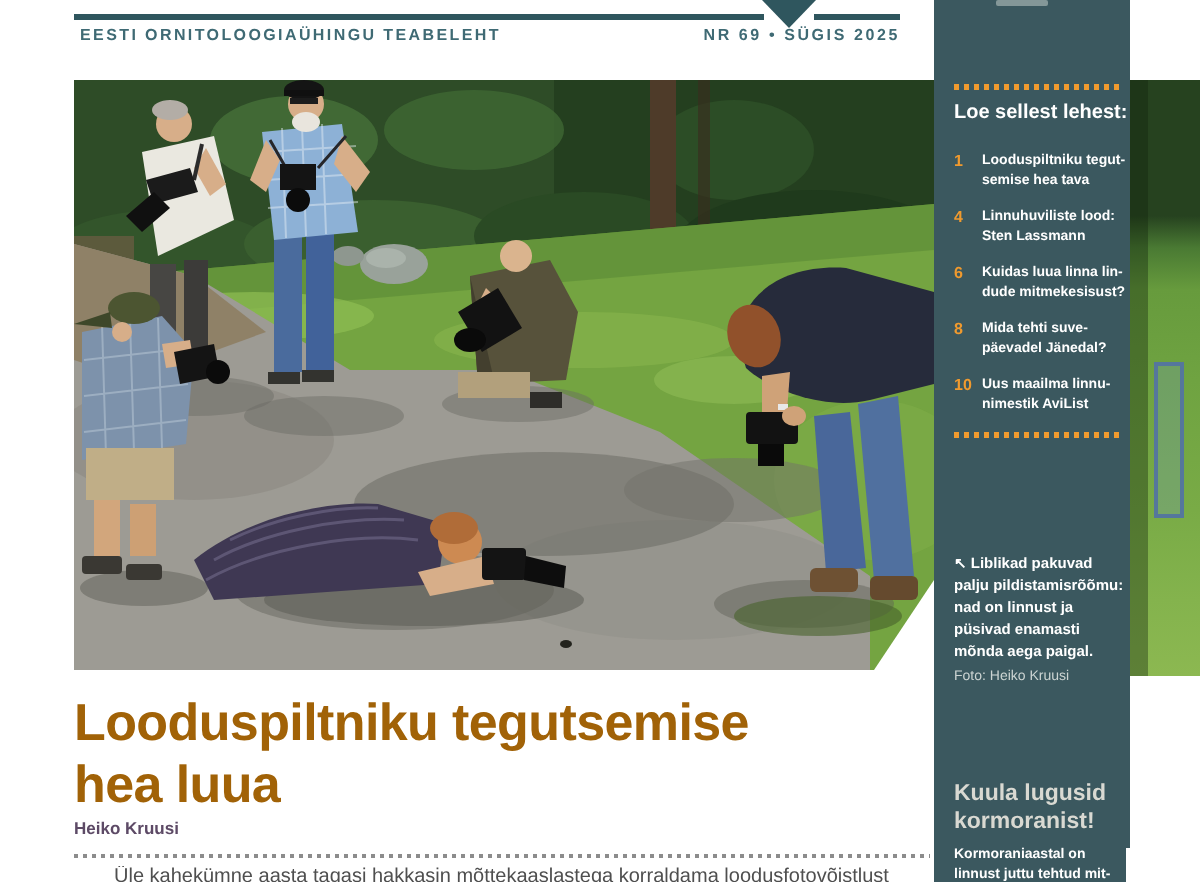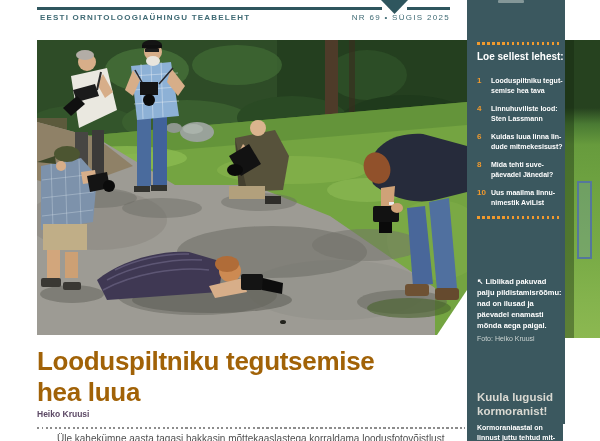--- a/index.html
+++ b/index.html
@@ -6,21 +6,21 @@
   body { font-family:"Liberation Sans", sans-serif; background:#ffffff; }
   #page { position:relative; width:600px; height:441px; background:#ffffff; overflow:hidden; }
 
   
   .rule { position:absolute; height:3px; background:#2f565e; }
   .rule-left { left:37px; top:7px; width:345px; }
   .rule-right { left:407px; top:7px; width:43px; }
   .logo-notch { position:absolute; left:381px; top:0; width:27px; height:14px; }
   .masthead-tagline { position:absolute; left:40px; top:13px; font-size:8px; font-weight:bold;
       letter-spacing:1.2px; color:#3f6a74; white-space:nowrap; }
-  .masthead-issue { position:absolute; top:13px; right:150px; font-size:8px; font-weight:normal;
+  .masthead-issue { position:absolute; top:13px; right:150px; font-size:8px; font-weight:bold;
       letter-spacing:1.3px; color:#3f6a74; white-space:nowrap; }
 
   
   .main-photo { position:absolute; left:37px; top:40px; width:430px; height:295px; overflow:hidden; }
   .main-photo svg { display:block; }
 
   
   .sliver-photo { position:absolute; left:565px; top:40px; width:35px; height:298px;
       background:linear-gradient(180deg,#26421f 0px,#26421f 68px,#4a7a33 84px,#679b3d 105px,
                  #6fa341 150px,#79ab46 215px,#84b34d 260px,#8cb851 298px); }
@@ -267,21 +267,21 @@
           <span class="toc-line">Uus maailma linnu-</span>
           <span class="toc-line">nimestik AviList</span>
         </span>
       </div>
     </div>
 
     <div class="dotted-orange dot-bottom"></div>
 
     <div class="photo-caption">
       <span class="caption-arrow">↖</span>
-      <span>Liblikad pakuvad palju pildistamisrõõmu: nad on ilusad ja päevadel enamasti mõnda aega paigal.</span>
+      <span>Liblikad pakuvad palju pildistamisrõõmu: nad on linnust ja püsivad enamasti mõnda aega paigal.</span>
       <div class="caption-credit">Foto: Heiko Kruusi</div>
     </div>
   </div>
 
   <div class="listen-box">
     <div class="listen-heading">
       <span>Kuula lugusid</span>
       <span>kormoranist!</span>
     </div>
     <div class="listen-body">

